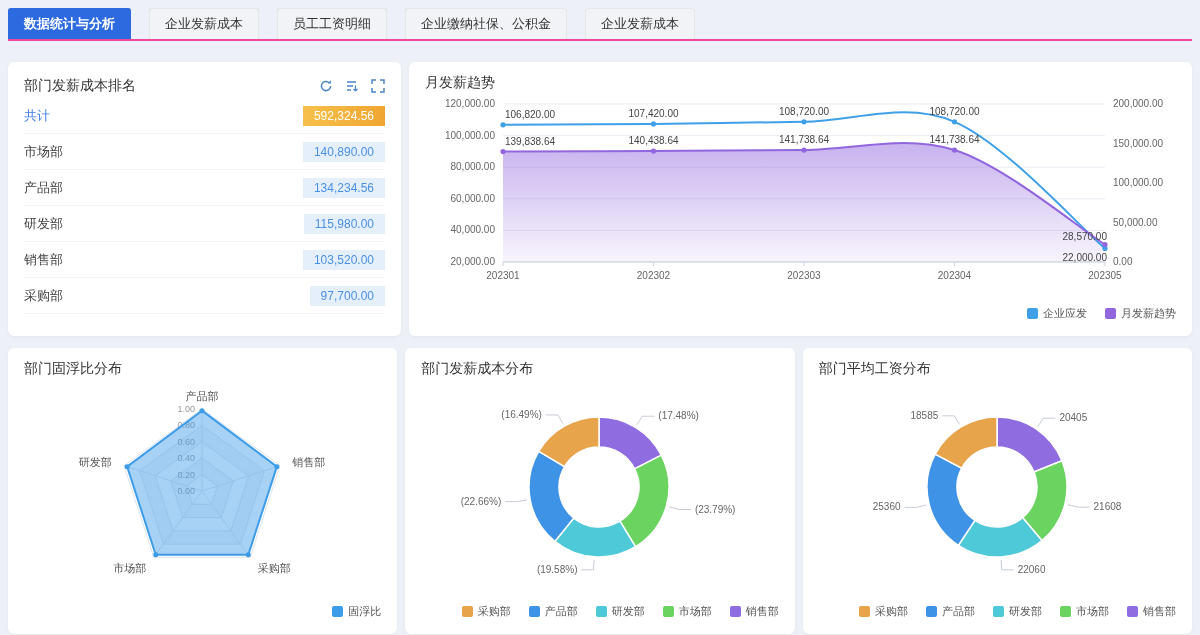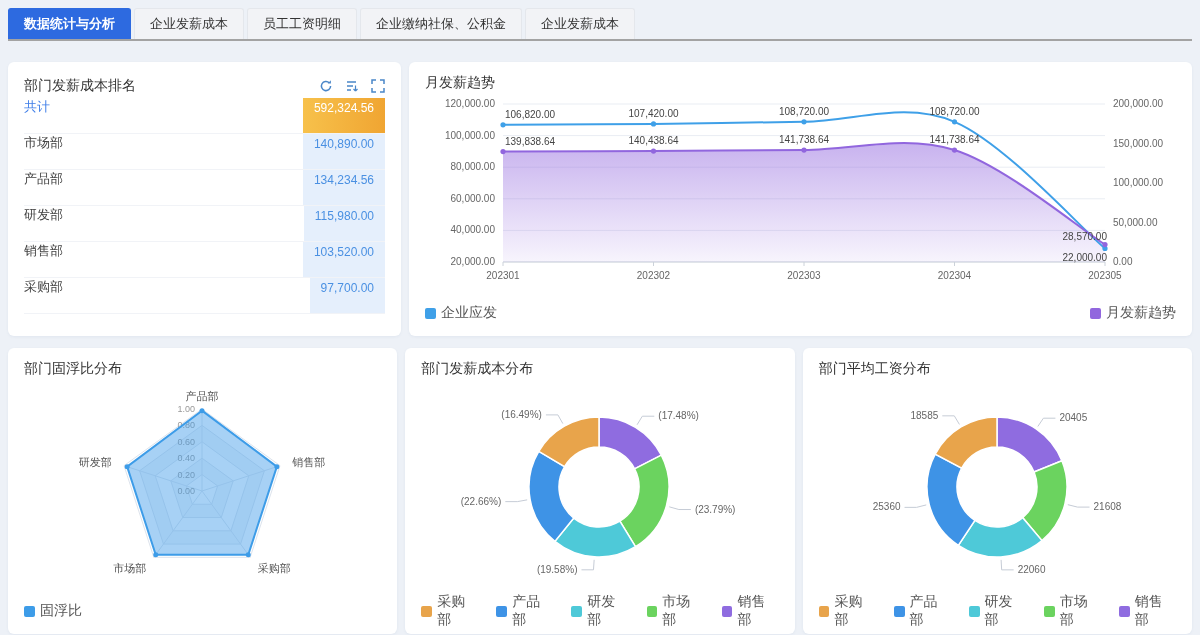--- a/index.html
+++ b/index.html
@@ -1,48 +1,48 @@
 <!DOCTYPE html>
 <html><head>
 <meta charset="utf-8">
 <style>
   *{box-sizing:border-box;margin:0;padding:0}
   html,body{width:1200px;height:635px;overflow:hidden}
   body{background:#edf1f7;font-family:"Liberation Sans","DejaVu Sans",sans-serif}
   .page{width:100%;height:100%;padding:8px 8px 0 8px;display:flex;flex-direction:column}
   
-  .tabs{display:flex;gap:3px;border-bottom:2px solid #a3a3a3;align-items:flex-start}
+  .tabs{display:flex;gap:18px;border-bottom:2px solid #ec4899;align-items:flex-start}
   .tab{padding:6px 15px;font-size:13px;color:#333;background:#f2f3f6;border:1px solid #e4e7ec;border-bottom:none;
        border-radius:3px 3px 0 0;cursor:pointer;white-space:nowrap}
   .tab.active{background:#2d6ae0;color:#fff;border-color:#2d6ae0;font-weight:bold}
   
   .row{display:flex;gap:8px}
   .top-row{margin-top:21px;height:274px}
   .bottom-row{margin-top:12px;height:286px}
   .panel{background:#fff;border-radius:6px;padding:12px 16px;display:flex;flex-direction:column;
          box-shadow:0 1px 3px rgba(30,60,120,.06)}
   .ranking-panel{width:393px}
   .trend-panel{flex:1}
   .bottom-row .panel{flex:1}
   .panel-header{display:flex;justify-content:space-between;align-items:center;height:24px}
   .panel-title{font-size:14px;color:#333}
   .panel-tools{display:flex;gap:12px;color:#4a86c8}
   .tool{cursor:pointer;display:flex;align-items:center}
   
   .rank-rows{flex:1;display:flex;flex-direction:column}
-  .rank-row{display:flex;justify-content:space-between;height:36px;
+  .rank-row{display:flex;justify-content:space-between;align-items:center;height:36px;
             border-bottom:1px solid #f1f3f7;font-size:13px;cursor:default}
   .rank-label{color:#444}
   .rank-row.total .rank-label{color:#3f7ee8}
   .rank-value{background:#e5effc;color:#4a90e2;border-radius:0;padding:3px 11px;font-size:12px}
   .rank-row.total .rank-value{background:linear-gradient(90deg,#f7c14b,#f0a532);color:#fff}
   
   .chart-box{flex:1;display:flex;justify-content:center;align-items:center;position:relative}
   svg{font-family:inherit}
-  .legend-row{display:flex;justify-content:space-between;align-items:center;gap:18px;height:22px;font-size:14px;color:#555}
+  .legend-row{display:flex;justify-content:flex-end;align-items:center;gap:18px;height:22px;font-size:11px;color:#555}
   .legend-item{display:flex;align-items:center;cursor:pointer}
   .legend-swatch{width:11px;height:11px;border-radius:2px;display:inline-block;margin-right:5px}
 </style>
 </head>
 <body>
 
 <div class="page">
 
   <div class="tabs" id="tabs">
       <div class="tab active">数据统计与分析</div>

